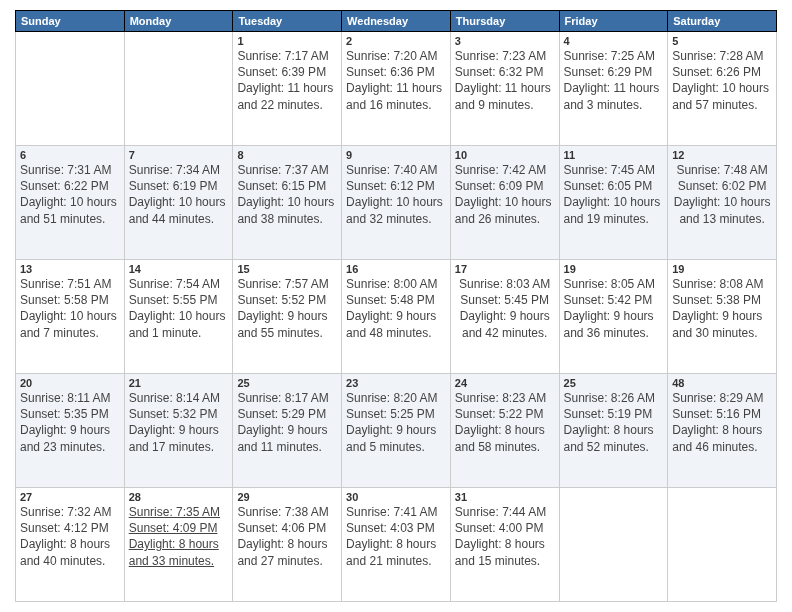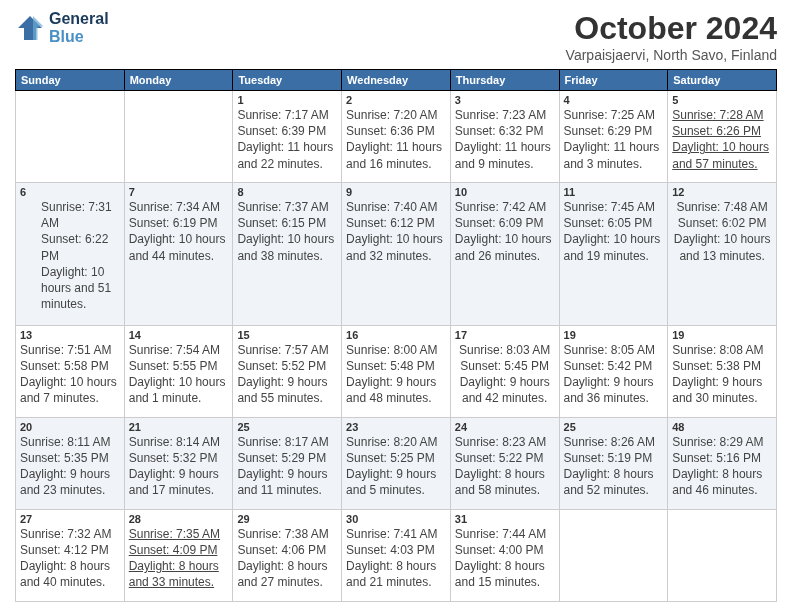--- a/index.html
+++ b/index.html
@@ -87,36 +87,20 @@
       background: #f5f5f5;
     }
     .row-shaded td {
       background: #f0f4f8;
     }
   </style>
 </head>
 <body>
 
 <div class="page">
-  <div class="header">
-    <div class="logo">
-      <svg class="logo-icon" viewBox="0 0 40 40">
-        <polygon points="20,4 36,20 28,20 28,36 12,36 12,20 4,20" fill="#3a6ea5"></polygon>
-        <polygon points="24,4 38,18 30,18 30,36 24,36" fill="#6aaad4" opacity="0.7"></polygon>
-      </svg>
-      <div>
-        <div style="font-size:16px;font-weight:bold;color:#1a3a5c;">General</div>
-        <div style="font-size:16px;font-weight:bold;color:#4a90c4;">Blue</div>
-      </div>
-    </div>
-    <div class="title-block">
-      <div class="month-title">October 2024</div>
-      <div class="location-title">Varpaisjaervi, North Savo, Finland</div>
-    </div>
-  </div>
 
   <table class="calendar-table">
     <thead>
       <tr>
         <th>Sunday</th>
         <th>Monday</th>
         <th>Tuesday</th>
         <th>Wednesday</th>
         <th>Thursday</th>
         <th>Friday</th>
@@ -146,29 +130,29 @@
 Daylight: 11 hours and 9 minutes.</div>
           </td>
           <td>
             <span class="day-num">4</span>
             <div class="day-info" style="white-space: pre-line;">Sunrise: 7:25 AM
 Sunset: 6:29 PM
 Daylight: 11 hours and 3 minutes.</div>
           </td>
           <td>
             <span class="day-num">5</span>
-            <div class="day-info" style="white-space: pre-line; text-decoration: underline;">Sunrise: 7:28 AM
+            <div class="day-info" style="white-space: pre-line;">Sunrise: 7:28 AM
 Sunset: 6:26 PM
 Daylight: 10 hours and 57 minutes.</div>
           </td>
         </tr>
         <tr class="row-shaded">
           <td>
             <span class="day-num">6</span>
-            <div class="day-info" style="white-space: pre-line; margin-left: 21px;">Sunrise: 7:31 AM
+            <div class="day-info" style="white-space: pre-line;">Sunrise: 7:31 AM
 Sunset: 6:22 PM
 Daylight: 10 hours and 51 minutes.</div>
           </td>
           <td>
             <span class="day-num">7</span>
             <div class="day-info" style="white-space: pre-line;">Sunrise: 7:34 AM
 Sunset: 6:19 PM
 Daylight: 10 hours and 44 minutes.</div>
           </td>
           <td>

